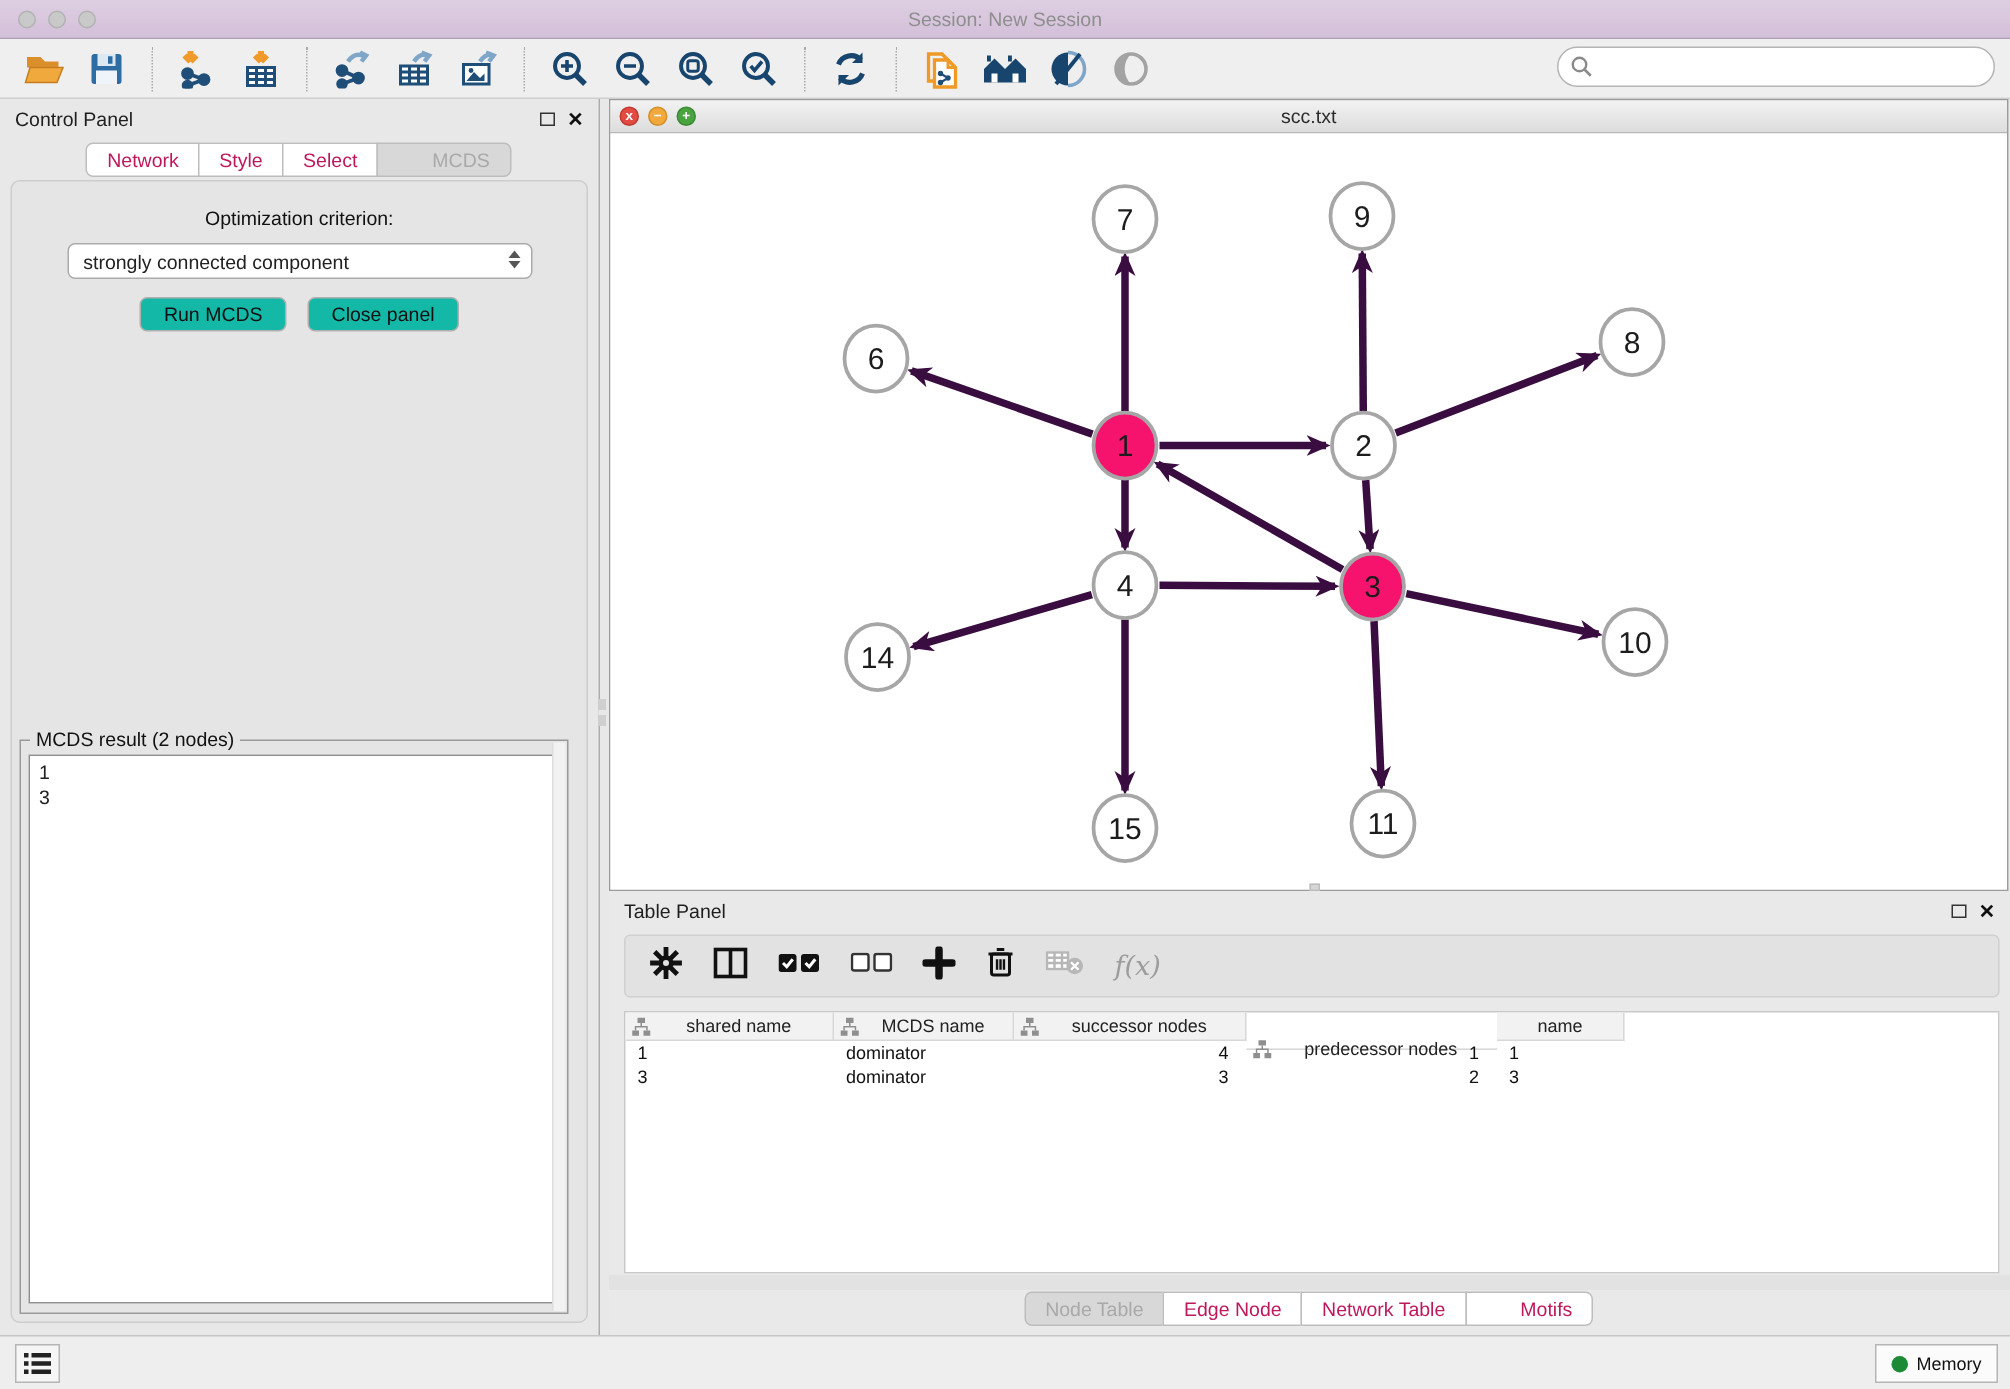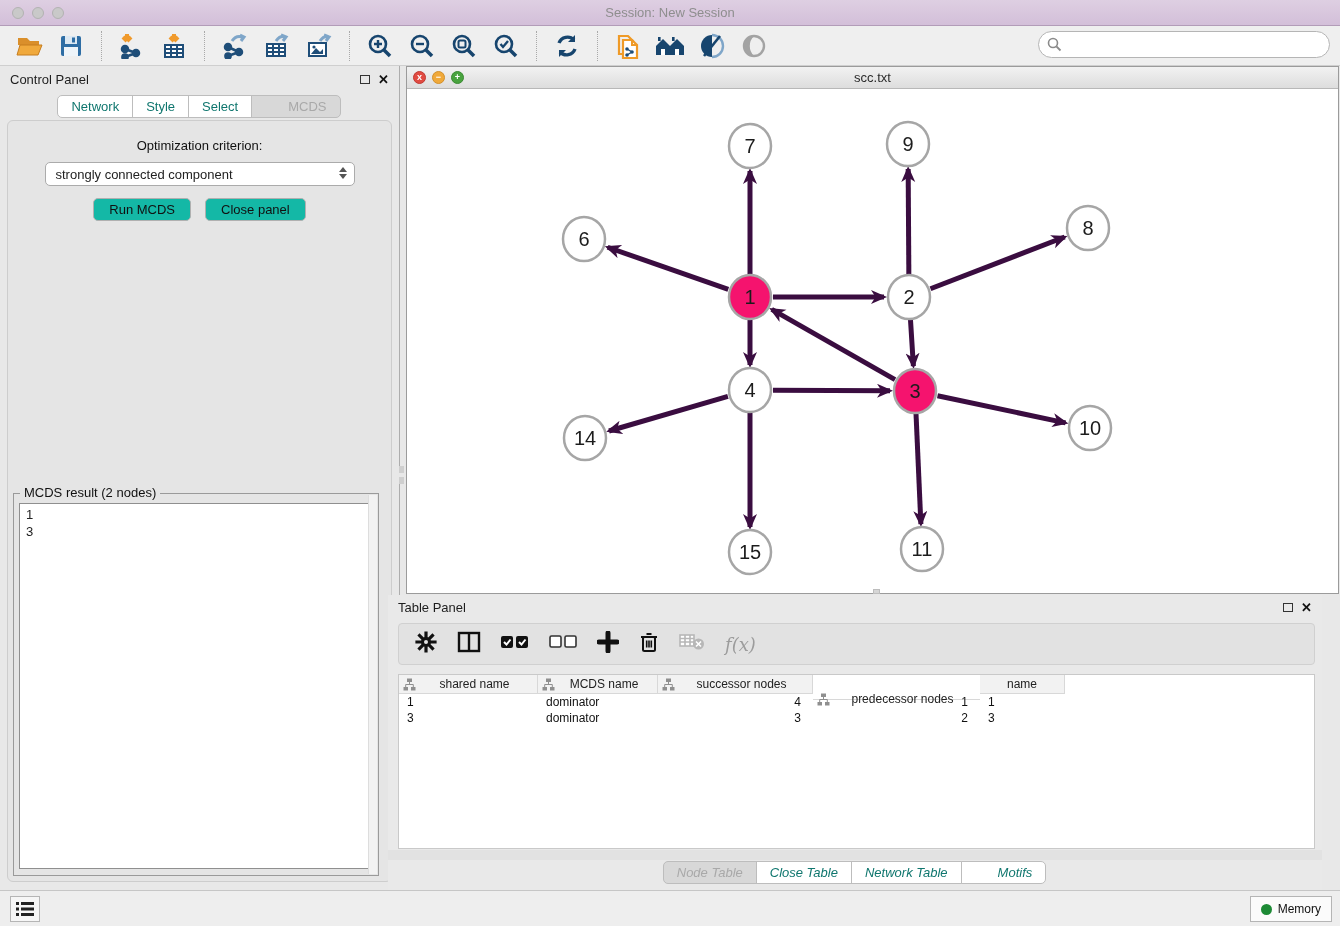--- a/index.html
+++ b/index.html
@@ -24,21 +24,21 @@
 
   
   .control-panel { position:absolute; left:0; top:66px; width:400px; height:824px;
     background:#e8e8e8; border-right:1px solid #adadad; }
   .cp-header { height:26px; display:flex; align-items:center; padding:0 10px; font-size:13px; color:#1e1e1e; }
   .panel-btns { margin-left:auto; display:flex; gap:8px; align-items:center; }
   .float-glyph { width:10px; height:9px; border:1.5px solid #333; display:inline-block; }
   .close-glyph { font-size:13px; font-weight:bold; color:#111; line-height:1; }
   .cp-tabs { display:flex; justify-content:center; margin-top:3px; position:relative; z-index:2; }
   .cp-tab, .tp-tab { background:#fff; border:1px solid #bdbdbd; padding:3px 13px; font-size:13px;
-    margin-left:-1px; color:#0f766e; cursor:default; }
+    margin-left:-1px; color:#be185d; cursor:default; }
   .cp-tab:first-child, .tp-tab:first-child { border-radius:5px 0 0 5px; }
   .cp-tab:last-child, .tp-tab:last-child { border-radius:0 5px 5px 0;padding-left:36px; }
   .cp-tab.active, .tp-tab.active { background:#d8d8d8; color:#a9a9a9; }
   .cp-content { position:absolute; left:7px; right:7px; top:54px; bottom:8px;
     background:#e5e5e5; border:1px solid #cdcdcd; border-radius:6px; }
   .opt-label { text-align:center; font-size:13px; margin-top:17px; color:#111; }
   .cp-select { width:310px; height:24px; margin:9px auto 0; background:#fff; border:1px solid #ababab;
     border-radius:5px; display:flex; align-items:center; padding:0 22px 0 10px; font-size:13px; position:relative; }
   .stepper { position:absolute; right:7px; top:4px; display:flex; flex-direction:column; gap:2px; }
   .stepper i { width:0; height:0; border-left:4px solid transparent; border-right:4px solid transparent; }
@@ -63,35 +63,35 @@
     display:flex; align-items:center; justify-content:center; line-height:1; }
   .nw-close { background:#e14b42; border:1px solid #c03a33; }
   .nw-min { background:#f0a93a; border:1px solid #d2902b; }
   .nw-max { background:#49a33f; border:1px solid #3a8a32; }
   .nw-canvas { position:absolute; left:0; top:22px; right:0; bottom:0; background:#fff; }
   .nw-grip { position:absolute; left:50%; bottom:-1px; width:7px; height:5px; background:#d6d6d6; border:1px solid #bdbdbd; }
   .v-grip { position:absolute; left:399px; top:466px; width:5px; height:18px;
     background:linear-gradient(#cfcfcf 40%, #e8e8e8 40%, #e8e8e8 60%, #cfcfcf 60%); }
 
   
-  .table-panel { position:absolute; left:388px; top:595px; width:934px; height:295px; background:#e9e9e9; }
+  .table-panel { position:absolute; left:406px; top:595px; width:934px; height:295px; background:#e9e9e9; }
   .tp-header { height:25px; display:flex; align-items:center; padding:0 10px; font-size:13px; color:#1e1e1e; }
   .tp-toolbar { position:absolute; left:10px; right:7px; top:28px; height:42px; background:#e2e2e2;
     border:1px solid #d0d0d0; border-radius:4px; display:flex; align-items:center; gap:20px; padding-left:16px; }
   .fx-label { font-family:"DejaVu Serif", serif; font-style:italic; font-size:18px; color:#9c9c9c; }
   .tp-table { position:absolute; left:10px; right:7px; top:79px; height:175px; background:#fff;
     border:1px solid #c9c9c9; overflow:hidden; }
   .th-row { display:flex; height:19px; }
   .th { background:#f2f2f2; border-right:1px solid #d8d8d8; border-bottom:1px solid #d8d8d8;
     display:flex; align-items:center; font-size:12px; color:#222; padding:0 4px; }
   .th .th-label { flex:1; text-align:center; }
   .tr { display:flex; height:16px; }
   .td { font-size:12px; color:#111; padding:0 8px; display:flex; align-items:center; }
   .td.num { justify-content:flex-end; padding-right:12px; }
-  .tp-tabs { position:absolute; left:0; right:0; bottom:6px; display:flex; justify-content:center;font-style:italic; }
+  .tp-tabs { position:absolute; left:0; right:0; bottom:6px; display:flex; justify-content:center; }
   .tp-strip { position:absolute; left:0; right:0; bottom:30px; height:10px; background:#e2e2e2; }
 
   
   .status-bar { position:absolute; left:0; top:890px; width:1340px; height:36px; background:#eeeeee; border-top:1px solid #c6c6c6; }
   .sb-list-btn { position:absolute; left:10px; top:5px; width:30px; height:26px; background:#f6f6f6;
     border:1px solid #b5b5b5; display:flex; align-items:center; justify-content:center; }
   .sb-memory { position:absolute; right:8px; top:5px; height:26px; background:#fbfbfb; border:1px solid #b5b5b5;
     display:flex; align-items:center; gap:6px; padding:0 10px; font-size:12px; color:#111; }
   .mem-dot { width:11px; height:11px; border-radius:50%; background:#1d8a35; }
 </style>
@@ -514,21 +514,21 @@
           <div class="td" style="width: 120px;">dominator</div>
           <div class="td num" style="width: 155px;">3</div>
           <div class="td num" style="width: 167px;">2</div>
           <div class="td" style="width: 85px;">3</div>
         </div>
       </div>
   </div>
   <div class="tp-strip"></div>
   <div class="tp-tabs">
       <div class="tp-tab active">Node Table</div>
-      <div class="tp-tab">Close Table</div>
+      <div class="tp-tab">Edge Node</div>
       <div class="tp-tab">Network Table</div>
       <div class="tp-tab">Motifs</div>
     </div>
 </div>
 
 <div class="status-bar">
   <div class="sb-list-btn">
     <svg width="18" height="14" viewBox="0 0 18 14">
         <g fill="#222">
           <rect x="0" y="0" width="3" height="3"></rect>

